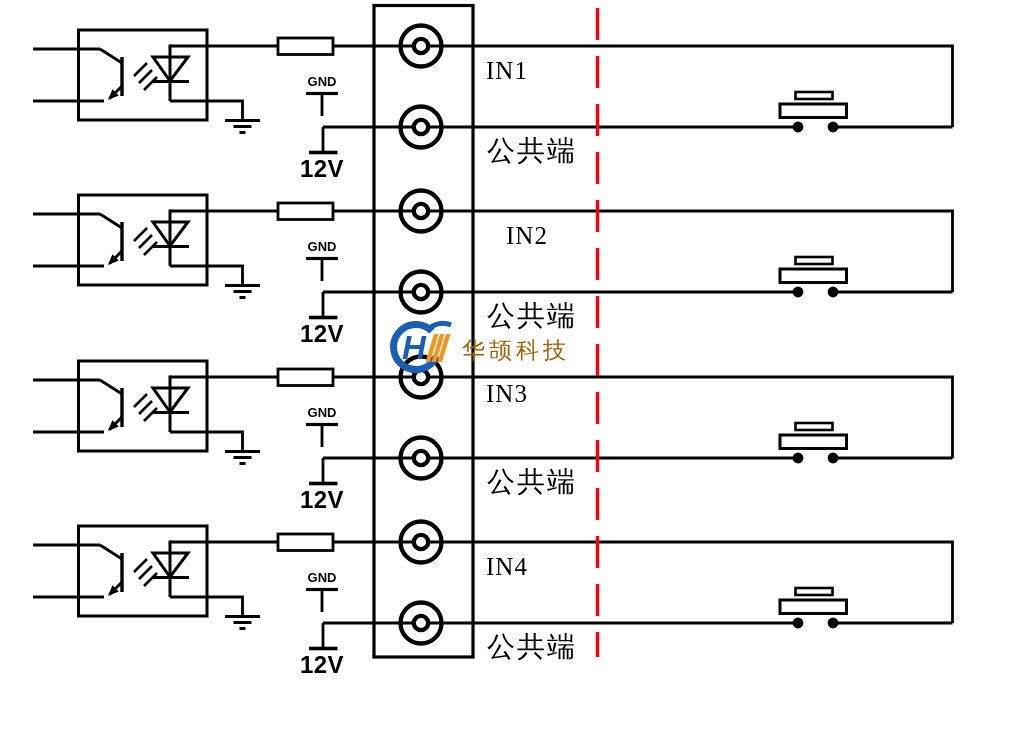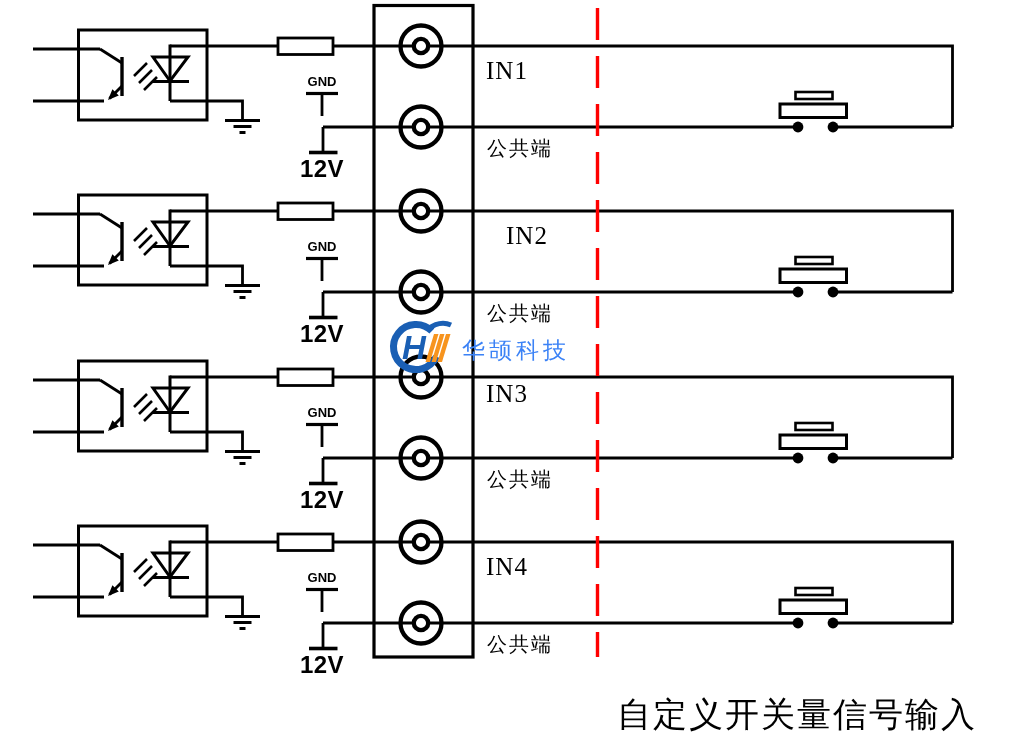--- a/index.html
+++ b/index.html
@@ -1,21 +1,21 @@
 <!DOCTYPE html>
 <html><head>
 <meta charset="utf-8">
 <style>
   html,body{margin:0;padding:0;background:#ffffff;}
   .stage{position:relative;width:1009px;height:745px;background:#ffffff;overflow:hidden;
          font-family:"Liberation Sans",sans-serif;}
   .stage svg{position:absolute;left:0;top:0;}
   .lbl{position:absolute;color:#000;white-space:nowrap;line-height:1.05;}
   .in-lbl{font-family:"Liberation Serif","DejaVu Serif",serif;font-size:25px;letter-spacing:1px;}
-  .common-lbl{font-family:Liberation Serif, serif;font-size:20px;letter-spacing:2px;}
+  .common-lbl{font-family:Liberation Mono, monospace;font-size:28px;letter-spacing:2px;}
   .gnd-lbl{left:287px;width:70px;text-align:center;font-weight:bold;font-size:13px;letter-spacing:0;}
   .v12-lbl{left:287px;width:70px;text-align:center;font-weight:bold;font-size:24px;letter-spacing:0.5px;}
   .caption{font-family:"Liberation Serif","DejaVu Serif",serif;font-size:34px;letter-spacing:2px;}
   .logo-box{position:absolute;left:388px;top:317px;display:flex;align-items:flex-start;}
   .logo-text{position:absolute;left:74px;top:18px;font-size:23px;letter-spacing:4px;color:#3a3a3a;white-space:nowrap;}
 </style>
 </head>
 <body>
 
 <div class="stage">
@@ -91,27 +91,26 @@
   <div class="lbl in-lbl" style="left:486px;top:381px;">IN3</div>
   <div class="lbl common-lbl" style="left:487px;top:469px;">公共端</div>
   <div class="lbl gnd-lbl" style="top:406px;">GND</div>
   <div class="lbl v12-lbl" style="top:487px;">12V</div>
 
   <div class="lbl in-lbl" style="left:486px;top:554px;">IN4</div>
   <div class="lbl common-lbl" style="left:487px;top:634px;">公共端</div>
   <div class="lbl gnd-lbl" style="top:571px;">GND</div>
   <div class="lbl v12-lbl" style="top:652px;">12V</div>
 
-  <div class="lbl caption" style="left:617px;top:697px;">自定义开关量信号输入</div>
 
   <div class="logo-box">
     <svg width="70" height="62" viewBox="0 0 70 62">
       <path stroke="#1a5fb4" stroke-width="7" fill="none" d="M48.4 39.5 A22.5 22.5 0 1 1 43.9 14.1"></path>
       <path stroke="#1a5fb4" stroke-width="5" fill="none" d="M40 12 Q52 3 63 8"></path>
       <text fill="#1a5fb4" x="26" y="42" text-anchor="middle" font-family="Liberation Sans, sans-serif" font-size="33" font-weight="bold" font-style="italic">H</text>
       <path fill="#f7941e" d="M46 17 L50.5 17 L42 45 L37.5 45 Z"></path>
       <path fill="#f7941e" d="M52 17 L56.5 17 L48 45 L43.5 45 Z"></path>
       <path fill="#f7941e" d="M58 17 L62.5 17 L54 45 L49.5 45 Z"></path>
     </svg>
-    <span class="logo-text" style="color: #3b82f6;">华颉科技</span>
+    <span class="logo-text" style="color: #a16207;">华颉科技</span>
   </div>
 
 </div>
 
 </body></html>

